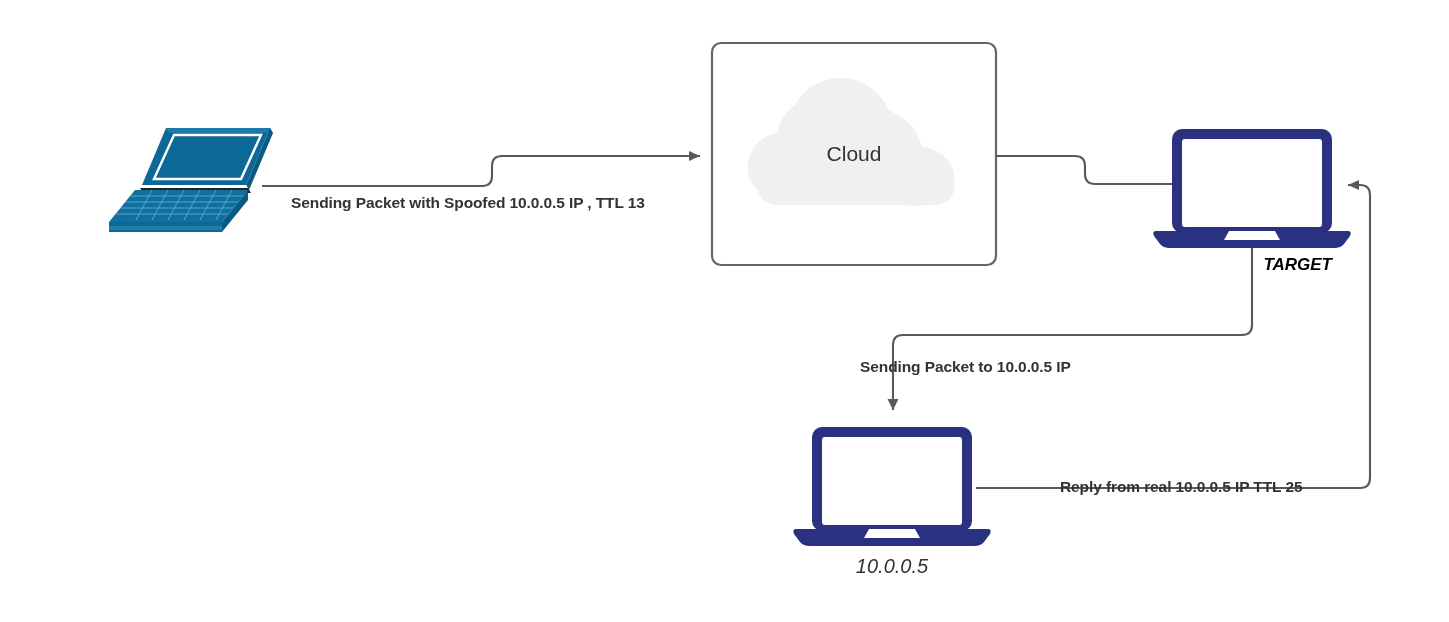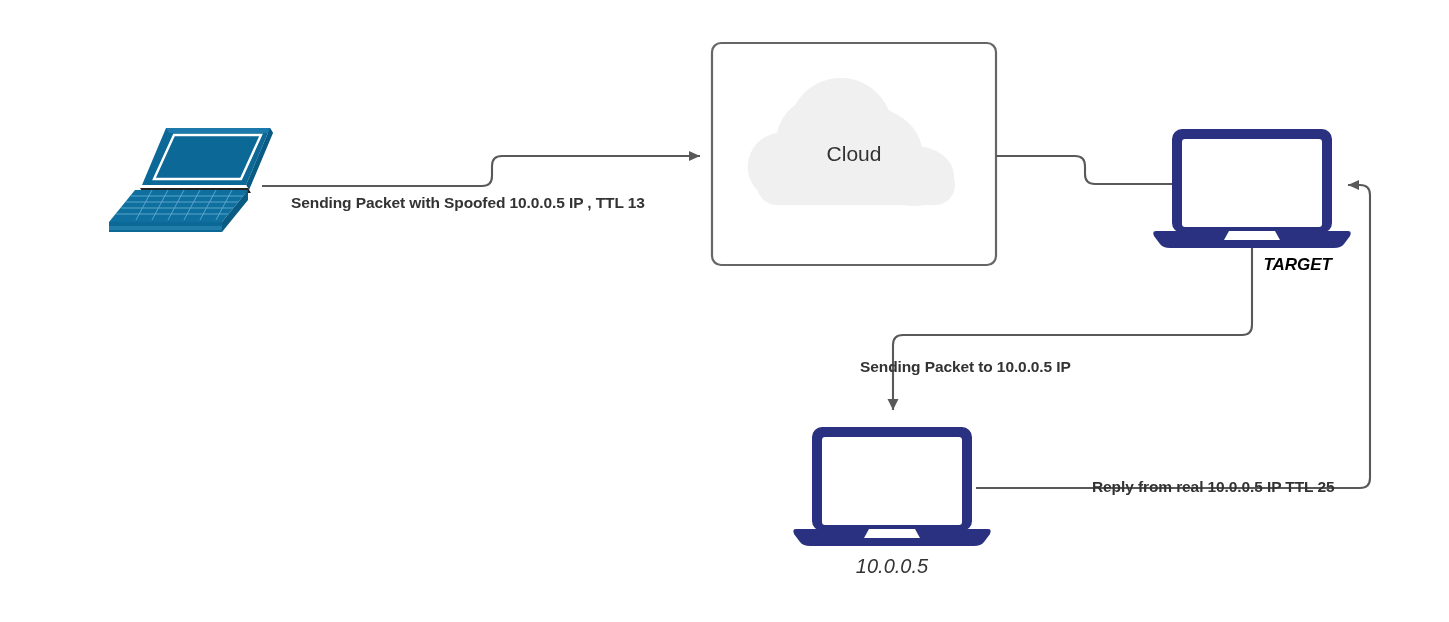--- a/index.html
+++ b/index.html
@@ -168,15 +168,15 @@
 
 
   <div class="target-label" style="left:1172px; top:255px; width:160px; text-align:right;">TARGET</div>
 
   <div class="node-label" style="left:812px; top:554px; width:160px;font-style:italic;">10.0.0.5</div>
 
   <div class="edge-label" style="left:291px; top:194px;">Sending Packet with Spoofed 10.0.0.5 IP , TTL 13</div>
 
   <div class="edge-label" style="left:860px; top:326px;margin-top:32px;">Sending Packet to 10.0.0.5 IP</div>
 
-  <div class="edge-label" style="left:1060px; top:478px;margin-left:32px;">Reply from real 10.0.0.5 IP TTL 25</div>
+  <div class="edge-label" style="left:1060px; top:478px;">Reply from real 10.0.0.5 IP TTL 25</div>
 
 </div>
 
 </body></html>

